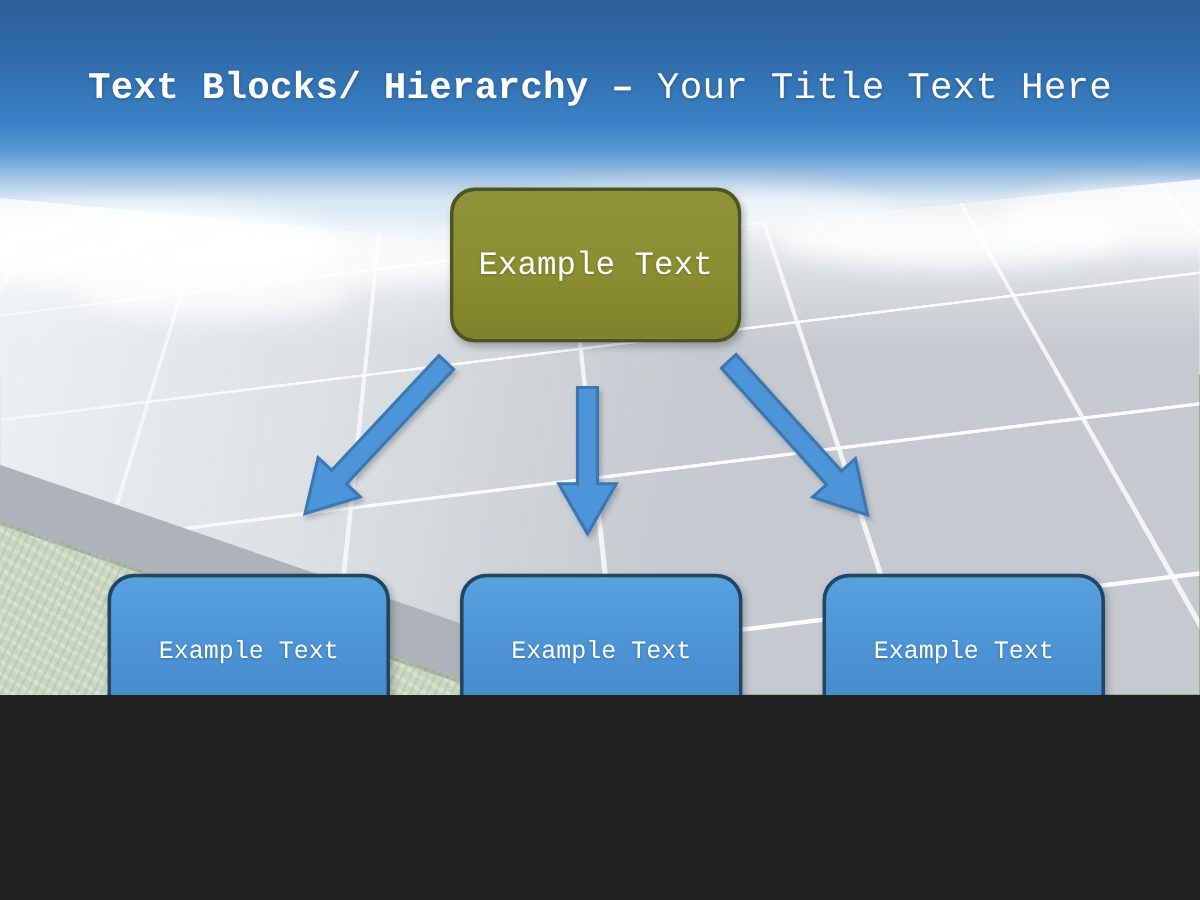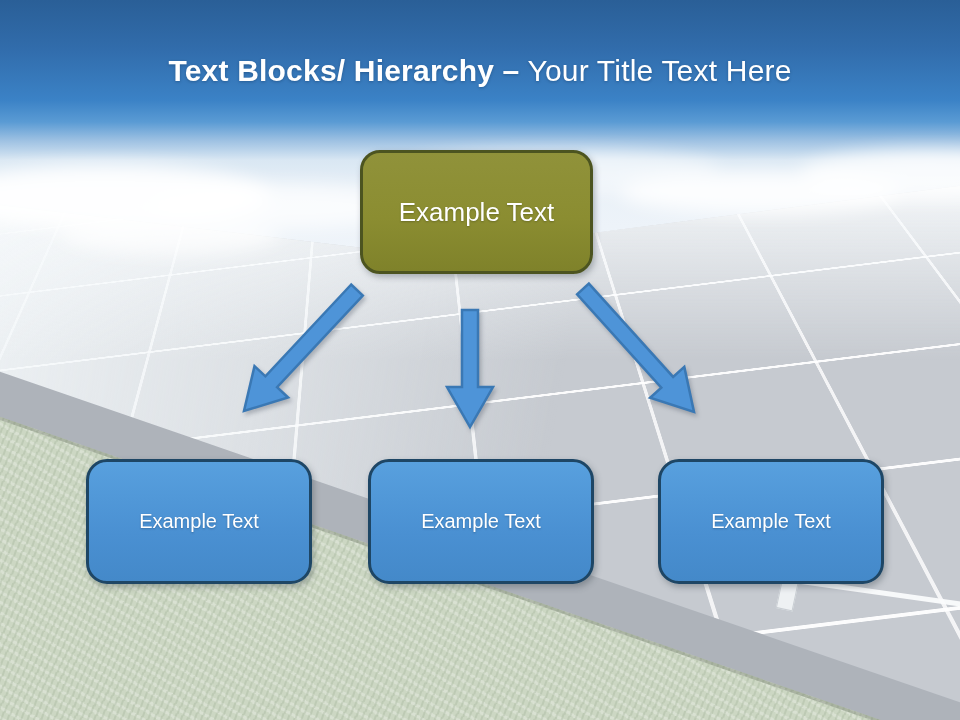--- a/index.html
+++ b/index.html
@@ -1,18 +1,18 @@
 <!DOCTYPE html>
 <html style="--header-top: #2A5F97; --header-bottom: #3B82C6; --root-fill: #8B8D31; --root-border: #4C5420; --child-fill: #4A90D2; --child-border: #1E4665; --arrow-fill: #4E94D8; --arrow-border: #3A78B4; --panel: #C6CAD0; --grass: #CCD7C3;"><head>
 <meta charset="utf-8">
 <style>
   html,body{margin:0;padding:0;background:#222;}
   .slide{
-    position:relative;width:960px;height:720px;overflow:hidden;
-    font-family:Liberation Sans, sans-serif;
+    position:relative;width:960px;height:556px;overflow:hidden;
+    font-family:Liberation Mono, monospace;
     background:#4d7c0f;
   }
   
   .sky{
     position:absolute;left:0;top:0;width:100%;height:300px;
     background:linear-gradient(to bottom,
       var(--header-top,#2A5F97) 0px,
       #316cab 48px,
       var(--header-bottom,#3B82C6) 100px,
       #5a9bd4 122px,

